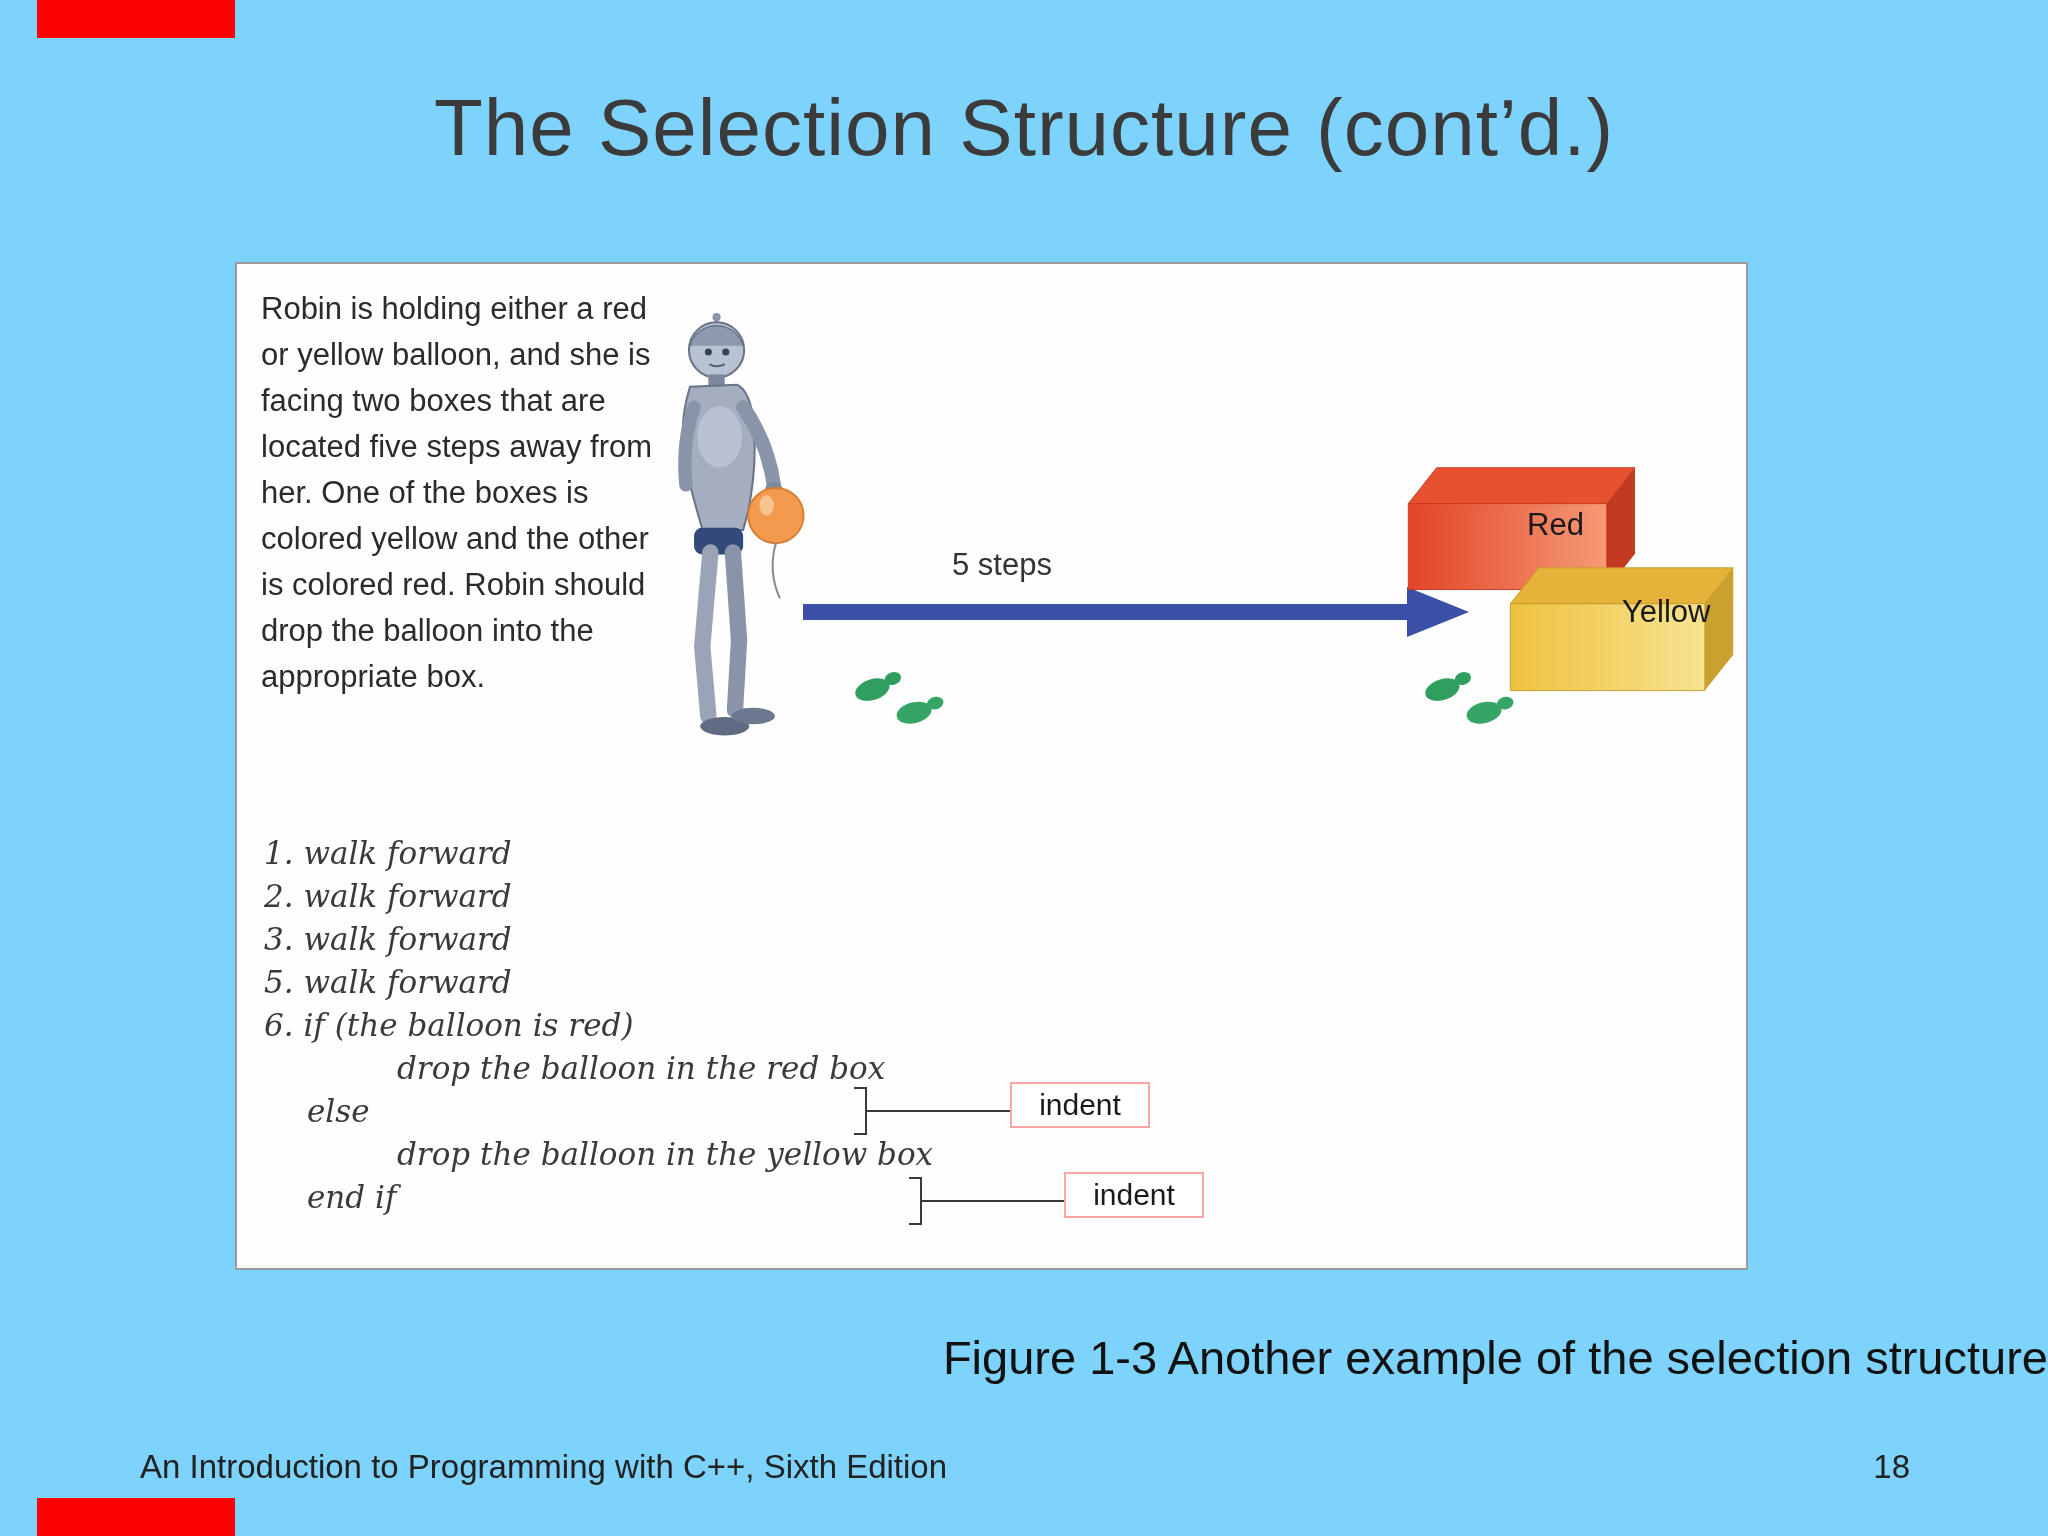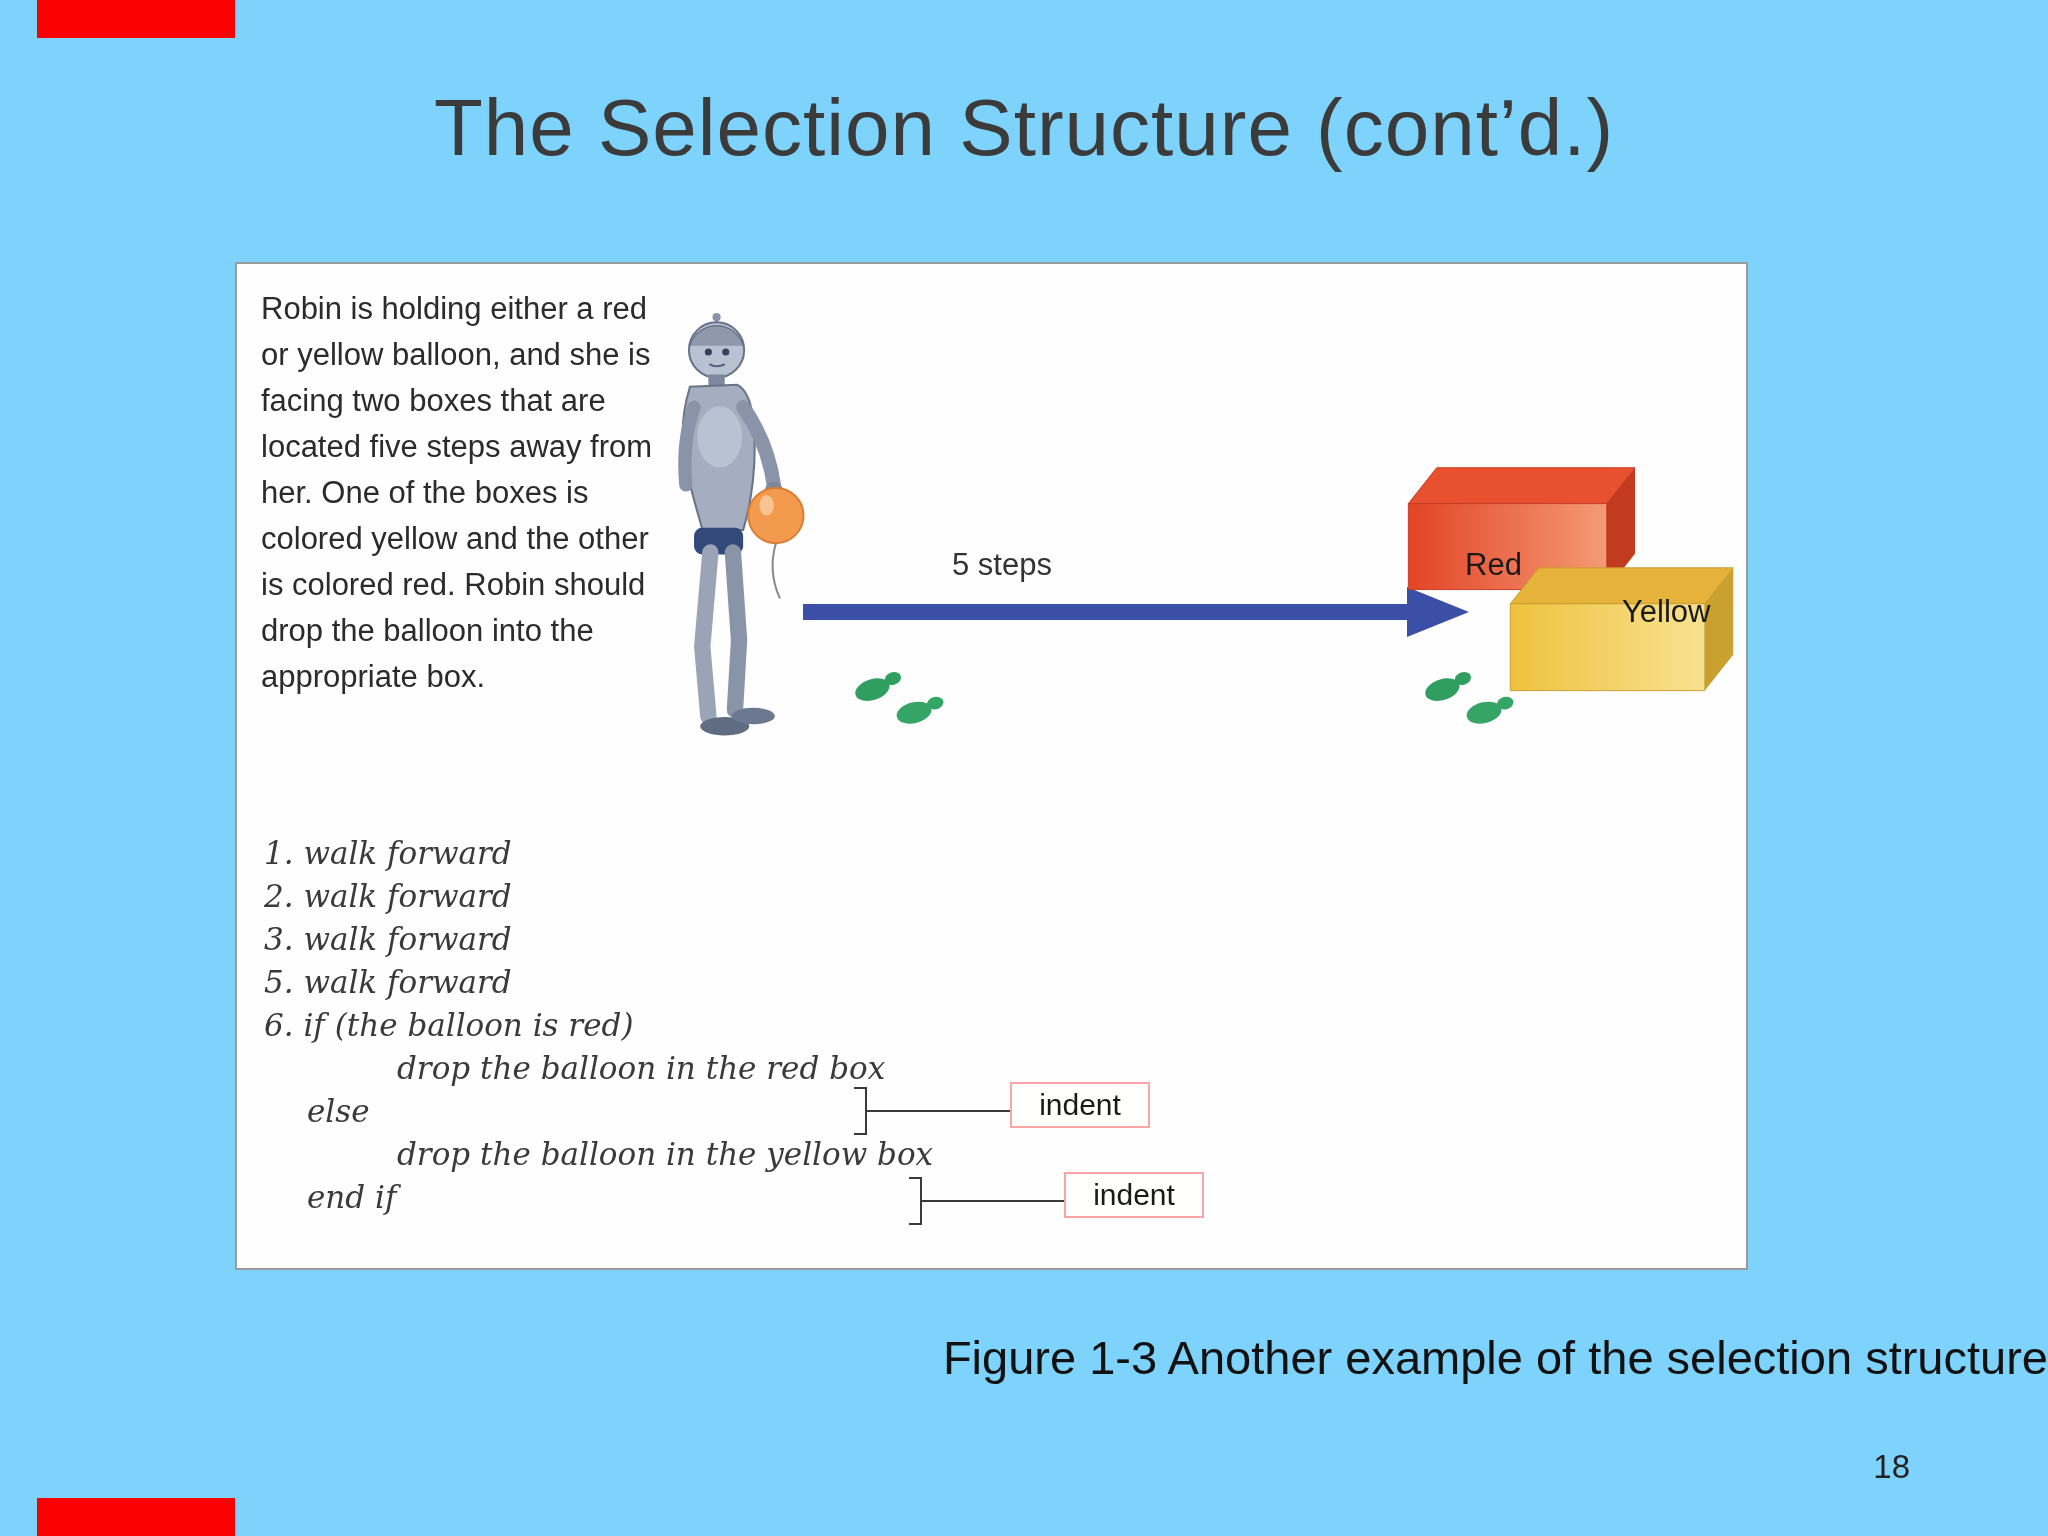--- a/index.html
+++ b/index.html
@@ -42,21 +42,21 @@
   .footprints-right{left:1180px;top:393px;}
   .steps-arrow{position:absolute;left:560px;top:313px;width:680px;height:70px;}
   .arrow-label{
     position:absolute;left:715px;top:283px;width:280px;
     text-align:left;font-size:31px;color:#333;
   }
   .boxes{position:absolute;left:1160px;top:188px;width:340px;height:260px;}
   .box-label{
     position:absolute;font-size:31px;color:#1a1a1a;
   }
-  .red-label{left:1228px;top:243px;margin-top:40px;}
+  .red-label{left:1290px;top:243px;}
   .yellow-label{left:1385px;top:330px;}
   .pseudocode{
     position:absolute;left:27px;top:568px;
     font-family:"DejaVu Serif", serif;
     font-style:italic;
     font-size:31px;line-height:43px;color:#3a3a3a;
   }
   .pc-line{height:43px;white-space:pre;}
   .pc-indent1{padding-left:43px;}
   .pc-indent2{padding-left:133px;}
@@ -200,15 +200,16 @@
         <path d="M2,4 L14,4 L14,50 L2,50" stroke="#3a3a3a" stroke-width="2" fill="none"></path>
         <line x1="14" y1="27" x2="158" y2="27" stroke="#3a3a3a" stroke-width="2"></line>
       </svg>
       <div class="indent-callout indent-2">indent</div>
 
     </div>
   </div>
 
   <div class="caption">Figure 1-3 Another example of the selection structure</div>
 
+  <div class="footer-text">An Introduction to Programming with C++, Sixth Edition</div>
   <div class="page-number">18</div>
 
 </div>
 
 </body></html>

